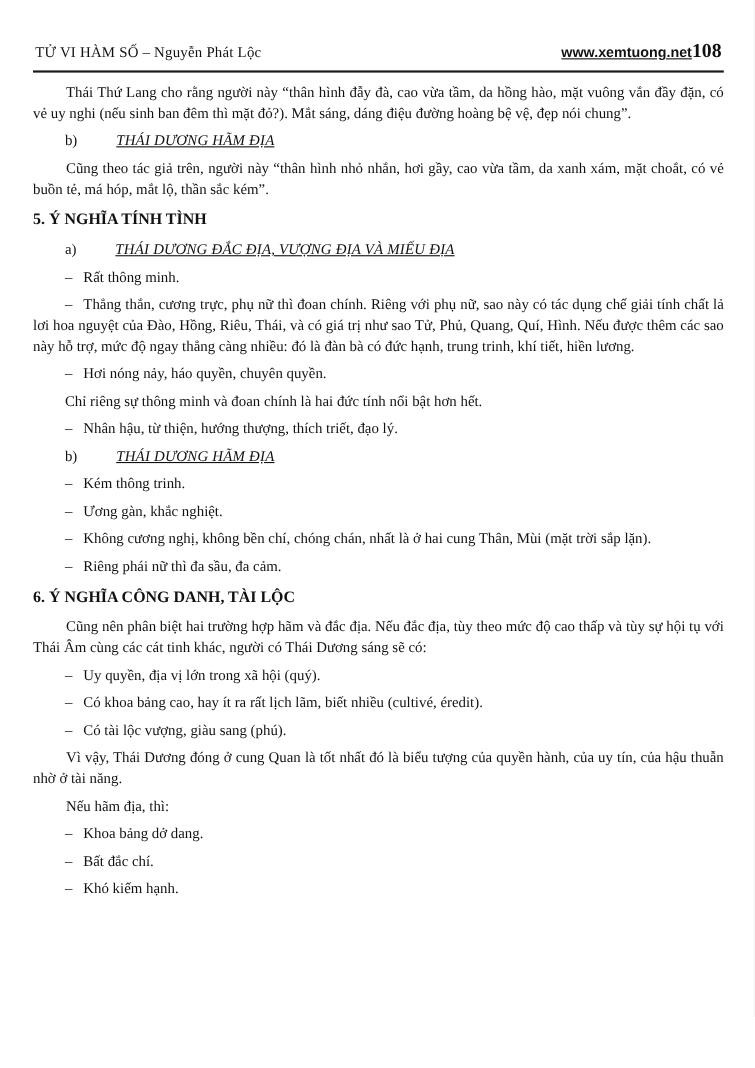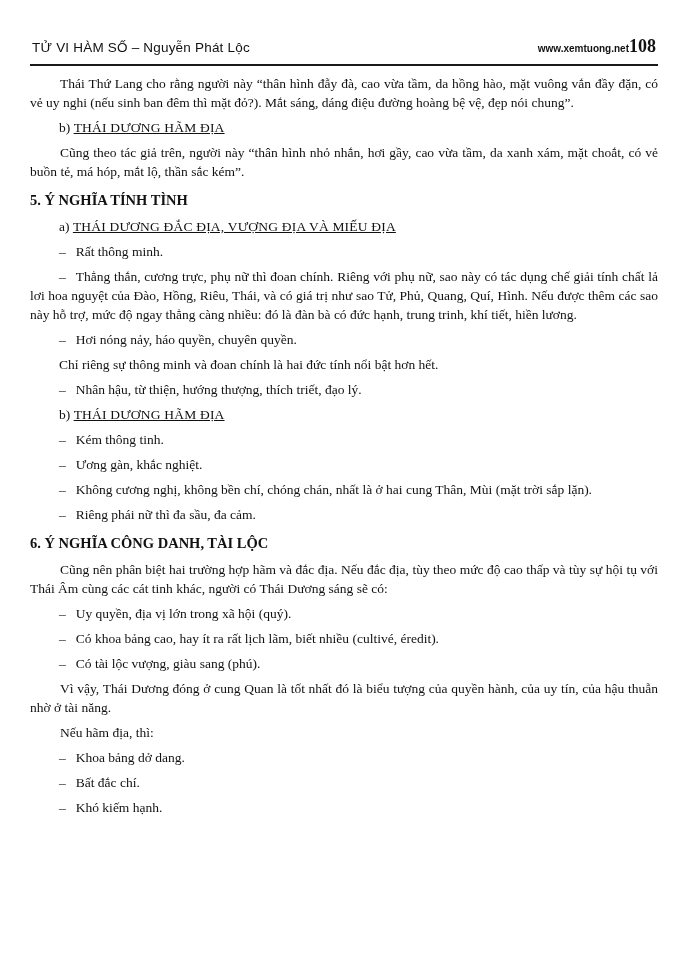--- a/index.html
+++ b/index.html
@@ -15,28 +15,29 @@
     color: #111111;
     overflow: hidden;
   }
   .header {
     display: flex;
     align-items: baseline;
     font-size: 13.5px;
     padding: 0 2px 7px 2px;
   }
   .h-left {
-    font-family: Liberation Sans, sans-serif;
+    font-family: Liberation Serif, serif;
     letter-spacing: 0.2px;
   }
   .h-site {
     margin-left: auto;
     font-family: "Liberation Sans", "DejaVu Sans", sans-serif;
     font-weight: bold;
-    font-size: 10px;
+    font-size: 13px;
+    text-decoration: underline;
   }
   .h-page {
     font-family: "Liberation Serif", serif;
     font-weight: bold;
     font-size: 18px;
   }
   .rule {
     border-top: 2px solid #1a1a1a;
     margin: 0 0 8px 0;
   }
@@ -58,22 +59,24 @@
     font-weight: bold;
     font-size: 14.5px;
     margin: 10px 0 7px 0;
   }
   .heading .txt { }
   .subheading {
     margin-left: 29px;
     font-size: 13.5px;
   }
   .subheading .txt {
+    font-style: italic;
     text-decoration: underline;
     letter-spacing: 0.2px;
+    margin-left: 32px;
   }
 </style>
 </head>
 <body>
 
 <div class="page">
   <div class="header">
     <span class="h-left">TỬ VI HÀM SỐ – Nguyễn Phát Lộc</span>
     <span class="h-site">www.xemtuong.net</span>
     <span class="h-page">108</span>
@@ -84,21 +87,21 @@
       <div class="blk subheading"><span class="prefix">b) </span><span class="txt">THÁI DƯƠNG HÃM ĐỊA</span></div>
       <div class="blk para"><span class="txt">Cũng theo tác giả trên, người này “thân hình nhỏ nhắn, hơi gầy, cao vừa tầm, da xanh xám, mặt choắt, có vẻ buồn tẻ, má hóp, mắt lộ, thần sắc kém”.</span></div>
       <div class="blk heading"><span class="prefix">5. </span><span class="txt">Ý NGHĨA TÍNH TÌNH</span></div>
       <div class="blk subheading"><span class="prefix">a) </span><span class="txt">THÁI DƯƠNG ĐẮC ĐỊA, VƯỢNG ĐỊA VÀ MIẾU ĐỊA</span></div>
       <div class="blk bullet"><span class="dash">–</span><span class="txt">Rất thông minh.</span></div>
       <div class="blk bullet"><span class="dash">–</span><span class="txt">Thẳng thắn, cương trực, phụ nữ thì đoan chính. Riêng với phụ nữ, sao này có tác dụng chế giải tính chất lả lơi hoa nguyệt của Đào, Hồng, Riêu, Thái, và có giá trị như sao Tử, Phủ, Quang, Quí, Hình. Nếu được thêm các sao này hỗ trợ, mức độ ngay thẳng càng nhiều: đó là đàn bà có đức hạnh, trung trinh, khí tiết, hiền lương.</span></div>
       <div class="blk bullet"><span class="dash">–</span><span class="txt">Hơi nóng nảy, háo quyền, chuyên quyền.</span></div>
       <div class="blk para" style="text-indent: 29px;"><span class="txt">Chỉ riêng sự thông minh và đoan chính là hai đức tính nổi bật hơn hết.</span></div>
       <div class="blk bullet"><span class="dash">–</span><span class="txt">Nhân hậu, từ thiện, hướng thượng, thích triết, đạo lý.</span></div>
       <div class="blk subheading"><span class="prefix">b) </span><span class="txt">THÁI DƯƠNG HÃM ĐỊA</span></div>
-      <div class="blk bullet"><span class="dash">–</span><span class="txt">Kém thông tinh.</span></div>
+      <div class="blk bullet"><span class="dash">–</span><span class="txt">Kém thông trinh.</span></div>
       <div class="blk bullet"><span class="dash">–</span><span class="txt">Ương gàn, khắc nghiệt.</span></div>
       <div class="blk bullet"><span class="dash">–</span><span class="txt">Không cương nghị, không bền chí, chóng chán, nhất là ở hai cung Thân, Mùi (mặt trời sắp lặn).</span></div>
       <div class="blk bullet"><span class="dash">–</span><span class="txt">Riêng phái nữ thì đa sầu, đa cảm.</span></div>
       <div class="blk heading"><span class="prefix">6. </span><span class="txt">Ý NGHĨA CÔNG DANH, TÀI LỘC</span></div>
       <div class="blk para"><span class="txt">Cũng nên phân biệt hai trường hợp hãm và đắc địa. Nếu đắc địa, tùy theo mức độ cao thấp và tùy sự hội tụ với Thái Âm cùng các cát tinh khác, người có Thái Dương sáng sẽ có:</span></div>
       <div class="blk bullet"><span class="dash">–</span><span class="txt">Uy quyền, địa vị lớn trong xã hội (quý).</span></div>
       <div class="blk bullet"><span class="dash">–</span><span class="txt">Có khoa bảng cao, hay ít ra rất lịch lãm, biết nhiều (cultivé, éredit).</span></div>
       <div class="blk bullet"><span class="dash">–</span><span class="txt">Có tài lộc vượng, giàu sang (phú).</span></div>
       <div class="blk para"><span class="txt">Vì vậy, Thái Dương đóng ở cung Quan là tốt nhất đó là biểu tượng của quyền hành, của uy tín, của hậu thuẫn nhờ ở tài năng.</span></div>
       <div class="blk para"><span class="txt">Nếu hãm địa, thì:</span></div>

